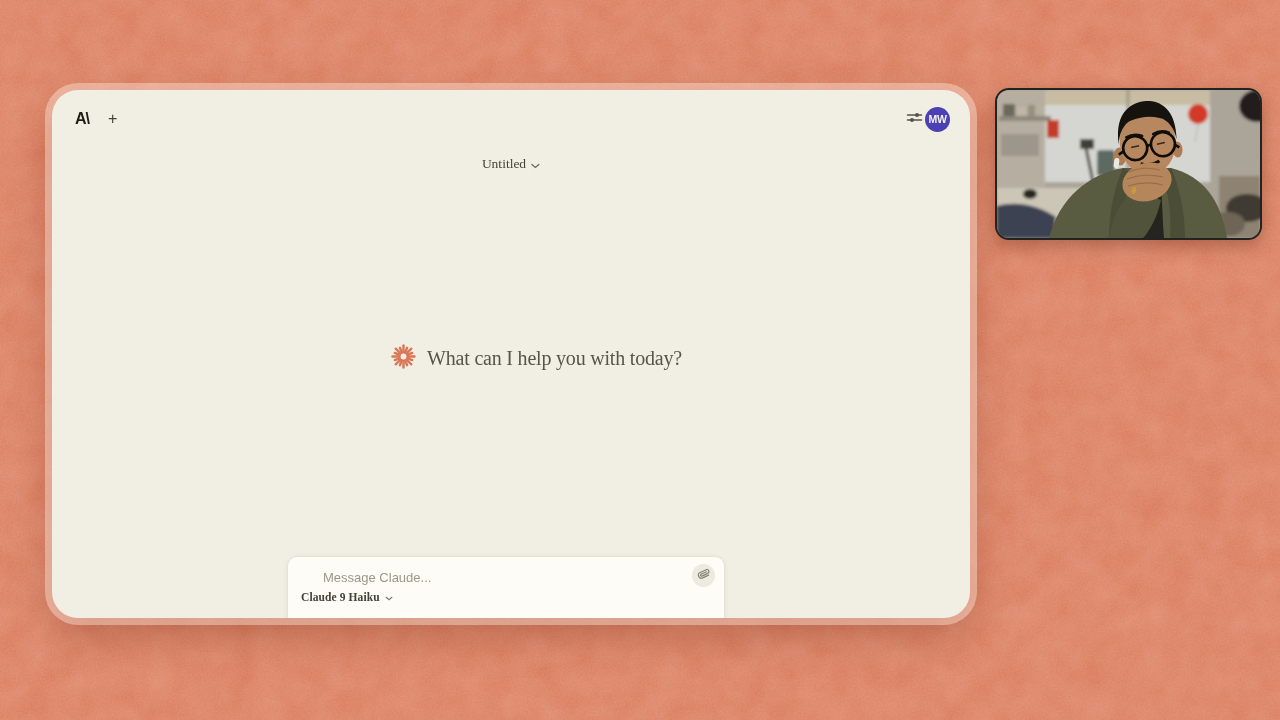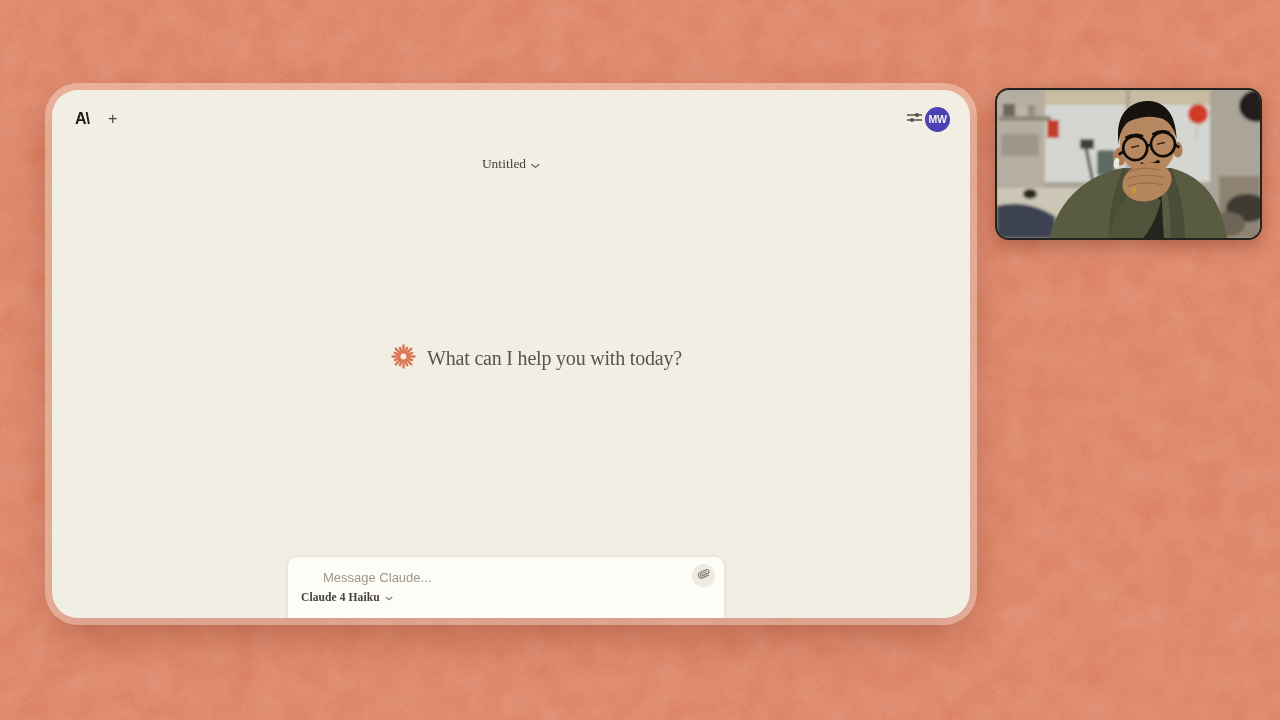--- a/index.html
+++ b/index.html
@@ -137,21 +137,21 @@
     <div class="composer">
       <input class="composer-input" type="text" placeholder="Message Claude..." style="">
       <button class="attach-btn">
         <span>
           <svg width="12" height="12" viewBox="0 0 24 24" style="transform:rotate(20deg);">
             <path d="M21.44 11.05l-9.19 9.19a6 6 0 0 1-8.49-8.49l9.19-9.19a4 4 0 0 1 5.66 5.66l-9.2 9.19a2 2 0 0 1-2.83-2.83l8.49-8.48" fill="none" stroke="#84827a" stroke-width="2.4" stroke-linecap="round" stroke-linejoin="round"></path>
           </svg>
         </span>
       </button>
       <button class="model-select">
-        <span class="model-label">Claude 4 Haiku</span>
+        <span class="model-label">Claude 9 Haiku</span>
         <span>
           <svg width="8" height="5" viewBox="0 0 9 6">
               <polyline points="1,1.5 4.5,4.5 8,1.5" fill="none" stroke="#7c7a6e" stroke-width="1.3" stroke-linecap="round"></polyline>
             </svg>
         </span>
       </button>
     </div>
   </div>
 
   <div class="webcam">

